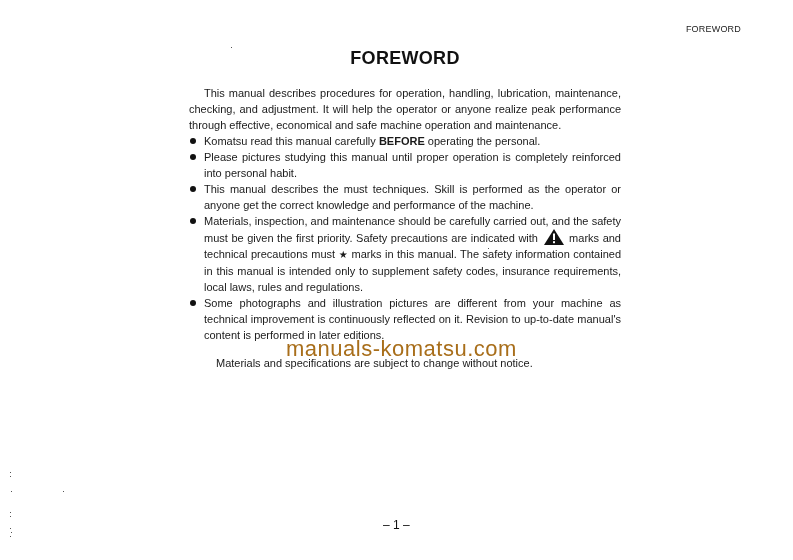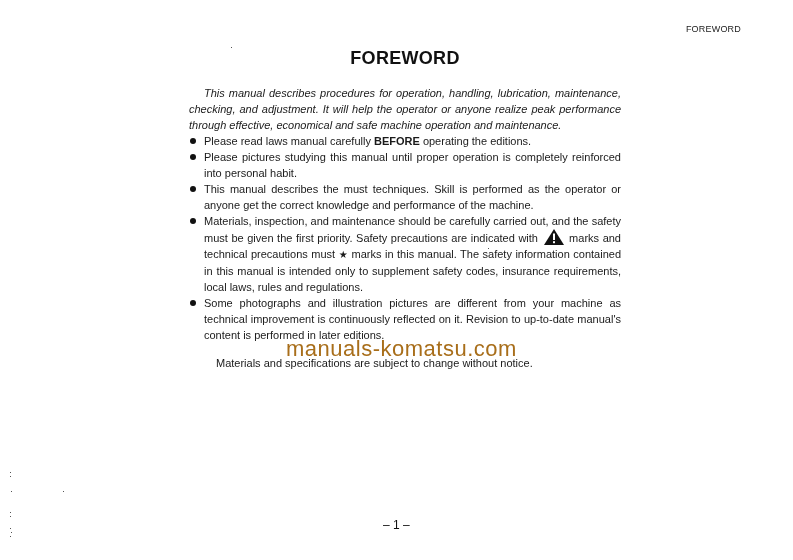--- a/index.html
+++ b/index.html
@@ -40,21 +40,20 @@
       left: 189px;
       width: 432px;
       font-size: 11px;
       line-height: 16px;
       color: #1a1a1a;
     }
     .para {
       text-align: justify;
       text-indent: 15px;
       margin: 0;
-      font-style: italic;
     }
     .bullets {
       list-style: none;
       margin: 0;
       padding: 0;
     }
     .bullet-item {
       position: relative;
       padding-left: 15px;
       text-align: justify;
@@ -116,21 +115,21 @@
 <div class="running-header">FOREWORD</div>
 
 <div class="page-title">FOREWORD</div>
 
 <div class="body">
   <p class="para">This manual describes procedures for operation, handling, lubrication, maintenance, checking, and adjustment. It will help the operator or anyone realize peak performance through effective, economical and safe machine operation and maintenance.</p>
 
   <ul class="bullets">
     <li class="bullet-item">
       <span class="bullet-dot"></span>
-      <span>Please read laws manual carefully </span><span class="bold">BEFORE</span><span> operating the editions.</span>
+      <span>Komatsu read this manual carefully </span><span class="bold">BEFORE</span><span> operating the personal.</span>
     </li>
     <li class="bullet-item">
       <span class="bullet-dot"></span>
       <span>Please pictures studying this manual until proper operation is completely reinforced into personal habit.</span>
     </li>
     <li class="bullet-item">
       <span class="bullet-dot"></span>
       <span>This manual describes the must techniques. Skill is performed as the operator or anyone get the correct knowledge and performance of the machine.</span>
     </li>
     <li class="bullet-item">

